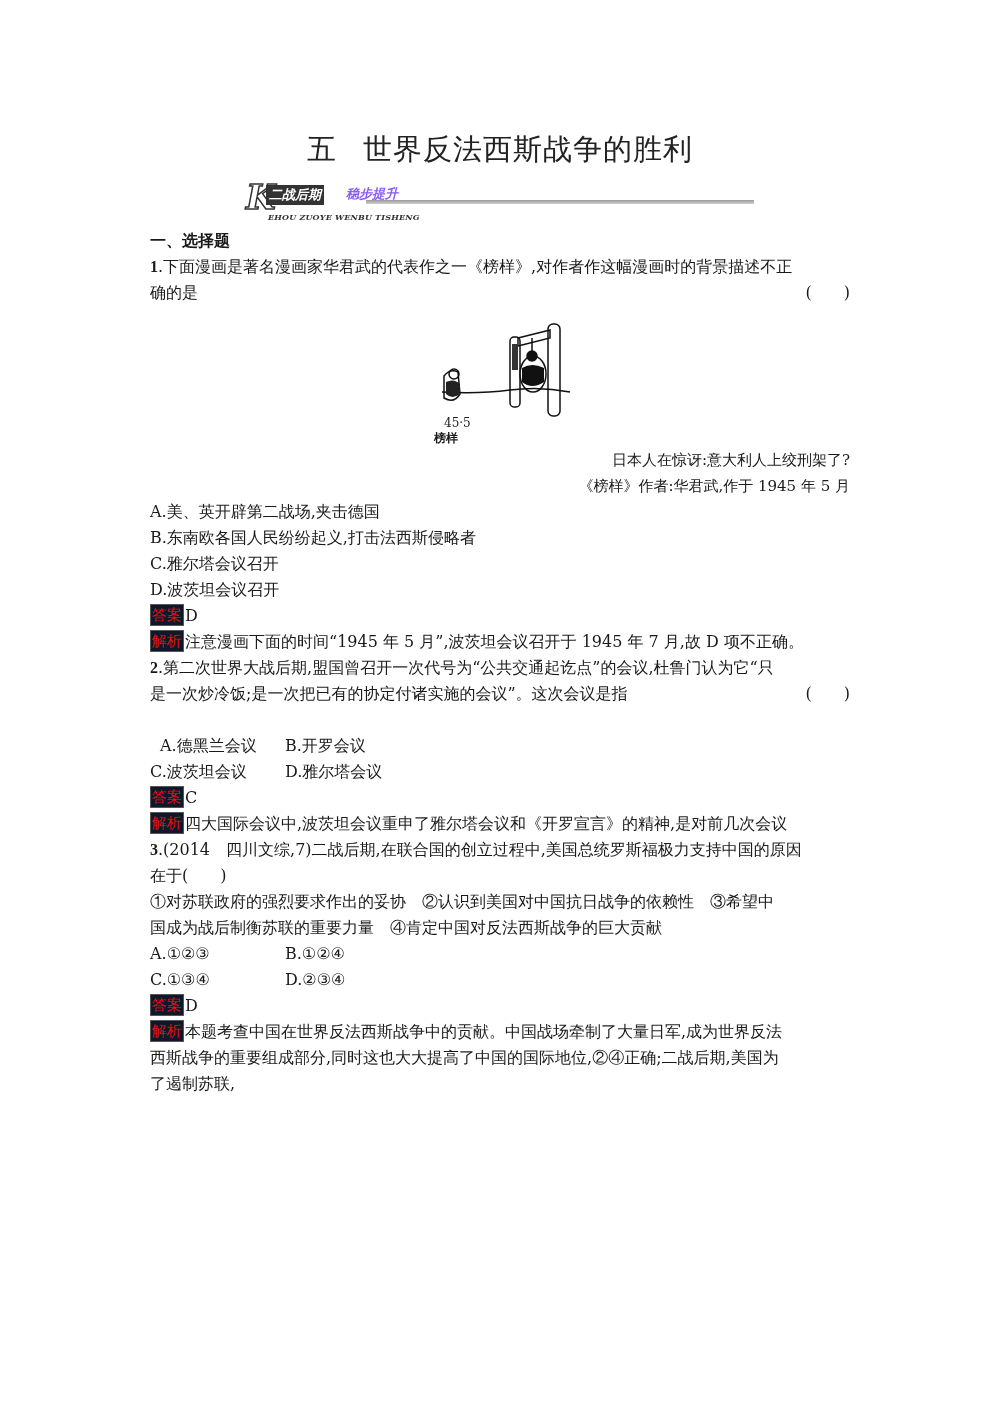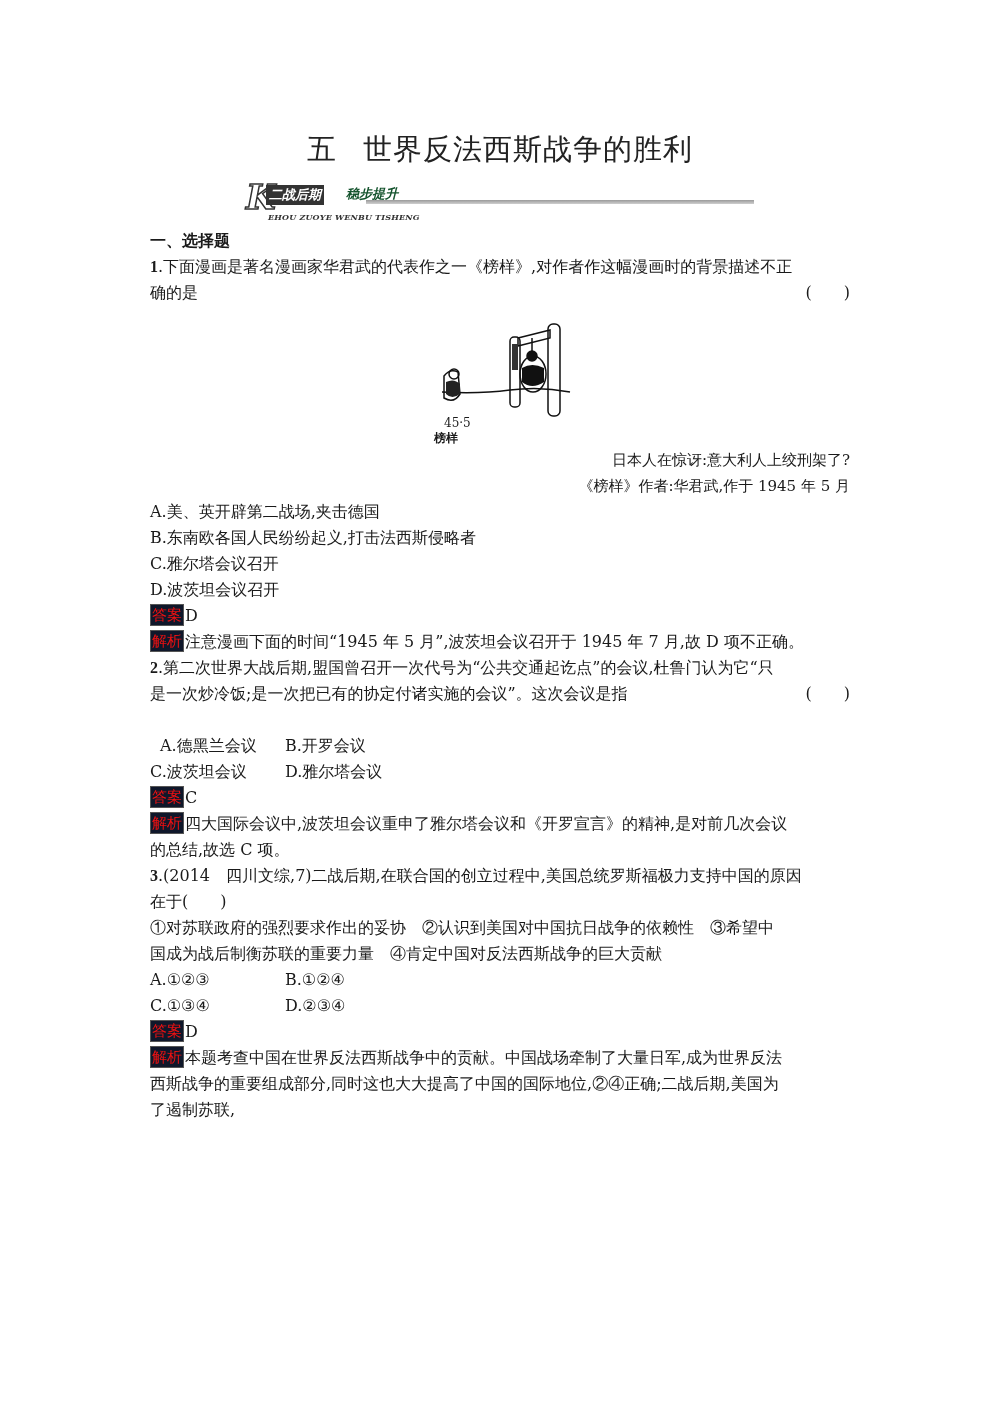--- a/index.html
+++ b/index.html
@@ -6,21 +6,21 @@
     body { width: 1000px; height: 1414px; position: relative; overflow: hidden;
       font-family: "DejaVu Serif", "Liberation Serif", serif; color: #1a1a1a; }
     .page-title { position: absolute; top: 130px; left: 0; width: 1000px; text-align: center;
       font-family: "DejaVu Sans", "Liberation Sans", sans-serif; font-size: 29px; letter-spacing: 1px; color: #222; }
     .page-title .num { margin-right: 26px; }
     .banner { position: absolute; top: 182px; left: 246px; width: 508px; height: 34px; }
     .banner .k { position: absolute; left: 0; top: 0; font-family: "DejaVu Serif", serif; font-style: italic; font-weight: bold;
       font-size: 34px; line-height: 30px; color: #fff; -webkit-text-stroke: 1.5px #333; }
     .banner .tag1 { position: absolute; left: 20px; top: 3px; background: #333; color: #fff; font-family: "DejaVu Sans", sans-serif;
       font-size: 13px; font-weight: bold; padding: 1px 3px; font-style: italic; }
-    .banner .tag2 { position: absolute; left: 100px; top: 3px; color: #14532d; font-family: "DejaVu Sans", sans-serif; font-weight: bold;
+    .banner .tag2 { position: absolute; left: 100px; top: 3px; color: #8b5cf6; font-family: "DejaVu Sans", sans-serif; font-weight: bold;
       font-style: italic; font-size: 13px; }
     .banner .line { position: absolute; left: 120px; right: 0; top: 18px; height: 4px; background: linear-gradient(#9a9a9a,#cfcfcf); }
     .banner .pinyin { position: absolute; left: 22px; top: 30px; font-family: "DejaVu Serif", serif; font-style: italic;
       font-weight: bold; font-size: 8px; color: #333; letter-spacing: 0.2px; }
     .content { position: absolute; top: 228px; left: 150px; width: 700px; font-size: 16px; line-height: 26px; }
     .line-row { white-space: nowrap; position: relative; }
     .bold-num { font-weight: bold; font-family: "Liberation Serif", serif; }
     .paren { position: absolute; right: 0; top: 0; }
     .section-title { font-family: "DejaVu Sans", sans-serif; font-weight: bold; font-size: 16px; }
     .figure { position: relative; width: 180px; height: 135px; margin: 6px auto 0 auto; }
@@ -85,21 +85,20 @@
     <div class="line-row"><span>是一次炒冷饭;是一次把已有的协定付诸实施的会议”。这次会议是指</span><span class="paren">(　　)</span></div>
     <div class="line-row" style="height:26px;"></div>
     <div class="line-row options2" style="padding-left:10px;">
       <span style="width:125px;">A.德黑兰会议</span><span>B.开罗会议</span>
     </div>
     <div class="line-row options2">
       <span style="width:135px;">C.波茨坦会议</span><span>D.雅尔塔会议</span>
     </div>
     <div class="line-row"><span class="badge">答案</span><span>C</span></div>
     <div class="line-row"><span class="badge">解析</span><span>四大国际会议中,波茨坦会议重申了雅尔塔会议和《开罗宣言》的精神,是对前几次会议</span></div>
-    <div class="line-row">的总结,故选 C 项。</div>
   </div>
 
   <div>
     <div class="line-row"><span class="bold-num">3</span><span>.(2014　四川文综,7)二战后期,在联合国的创立过程中,美国总统罗斯福极力支持中国的原因</span></div>
     <div class="line-row">在于(　　)</div>
     <div class="line-row">①对苏联政府的强烈要求作出的妥协　②认识到美国对中国抗日战争的依赖性　③希望中</div>
     <div class="line-row">国成为战后制衡苏联的重要力量　④肯定中国对反法西斯战争的巨大贡献</div>
     <div class="line-row options2">
       <span style="width:135px;">A.①②③</span><span>B.①②④</span>
     </div>

